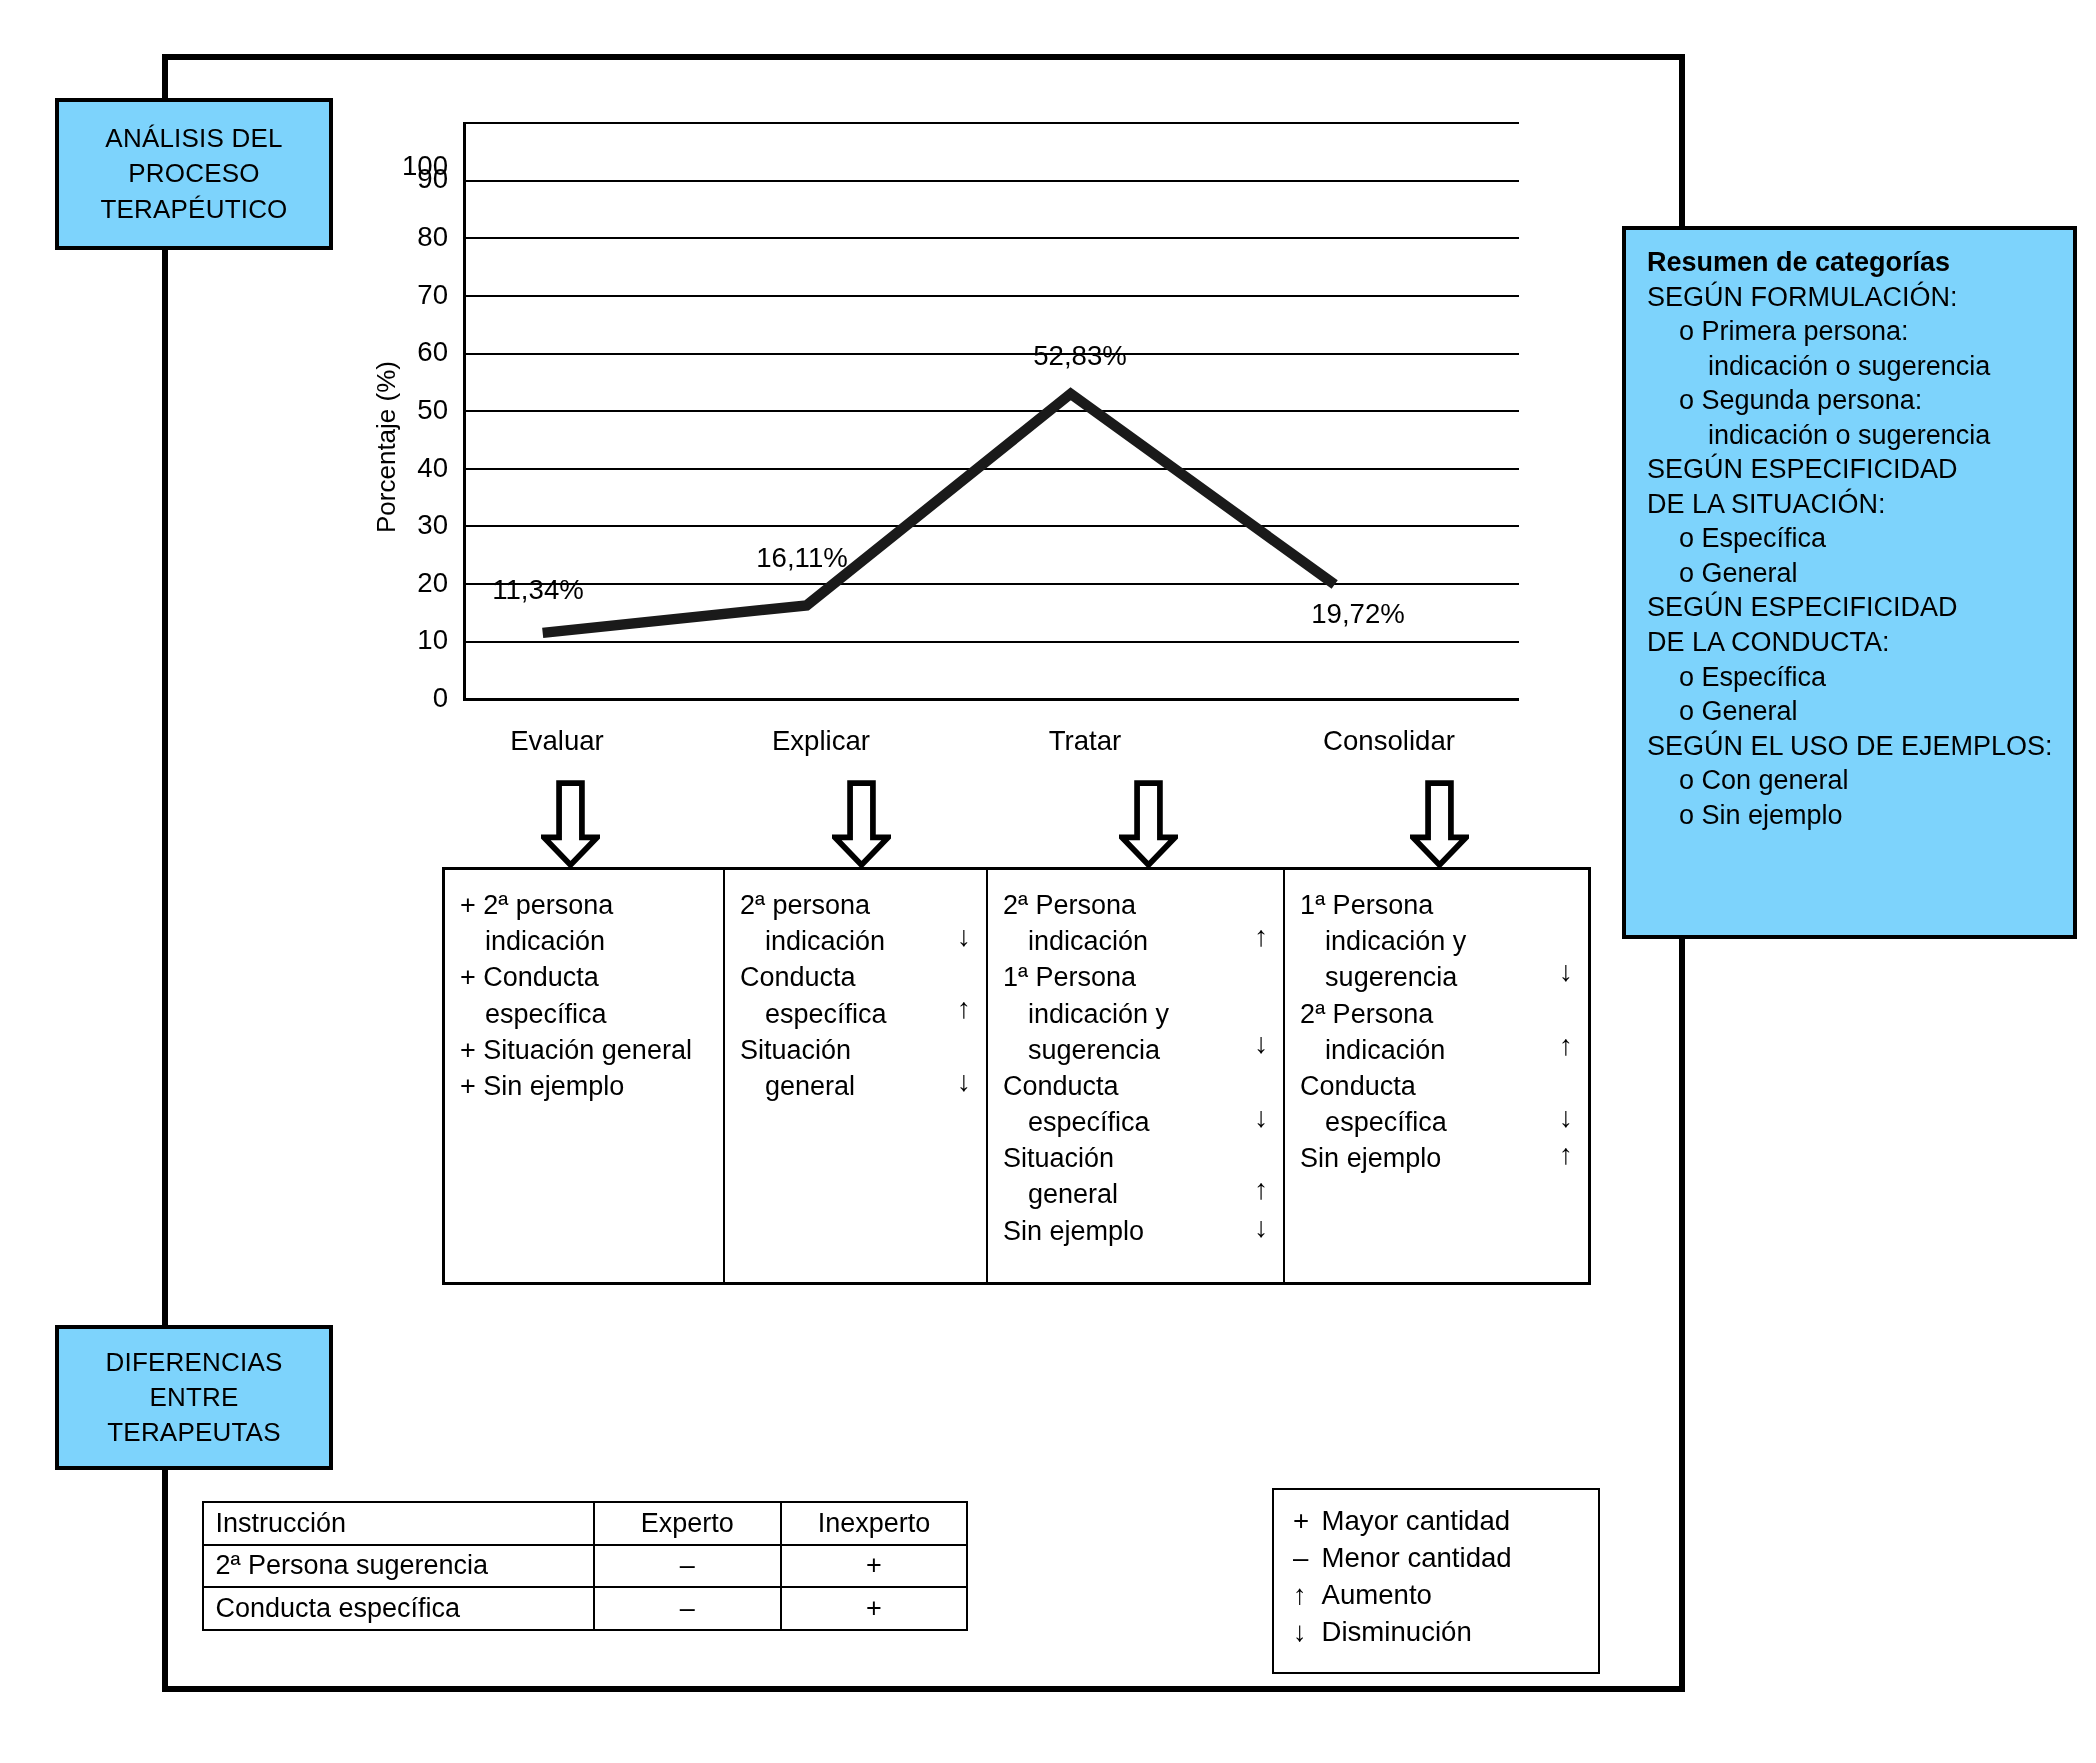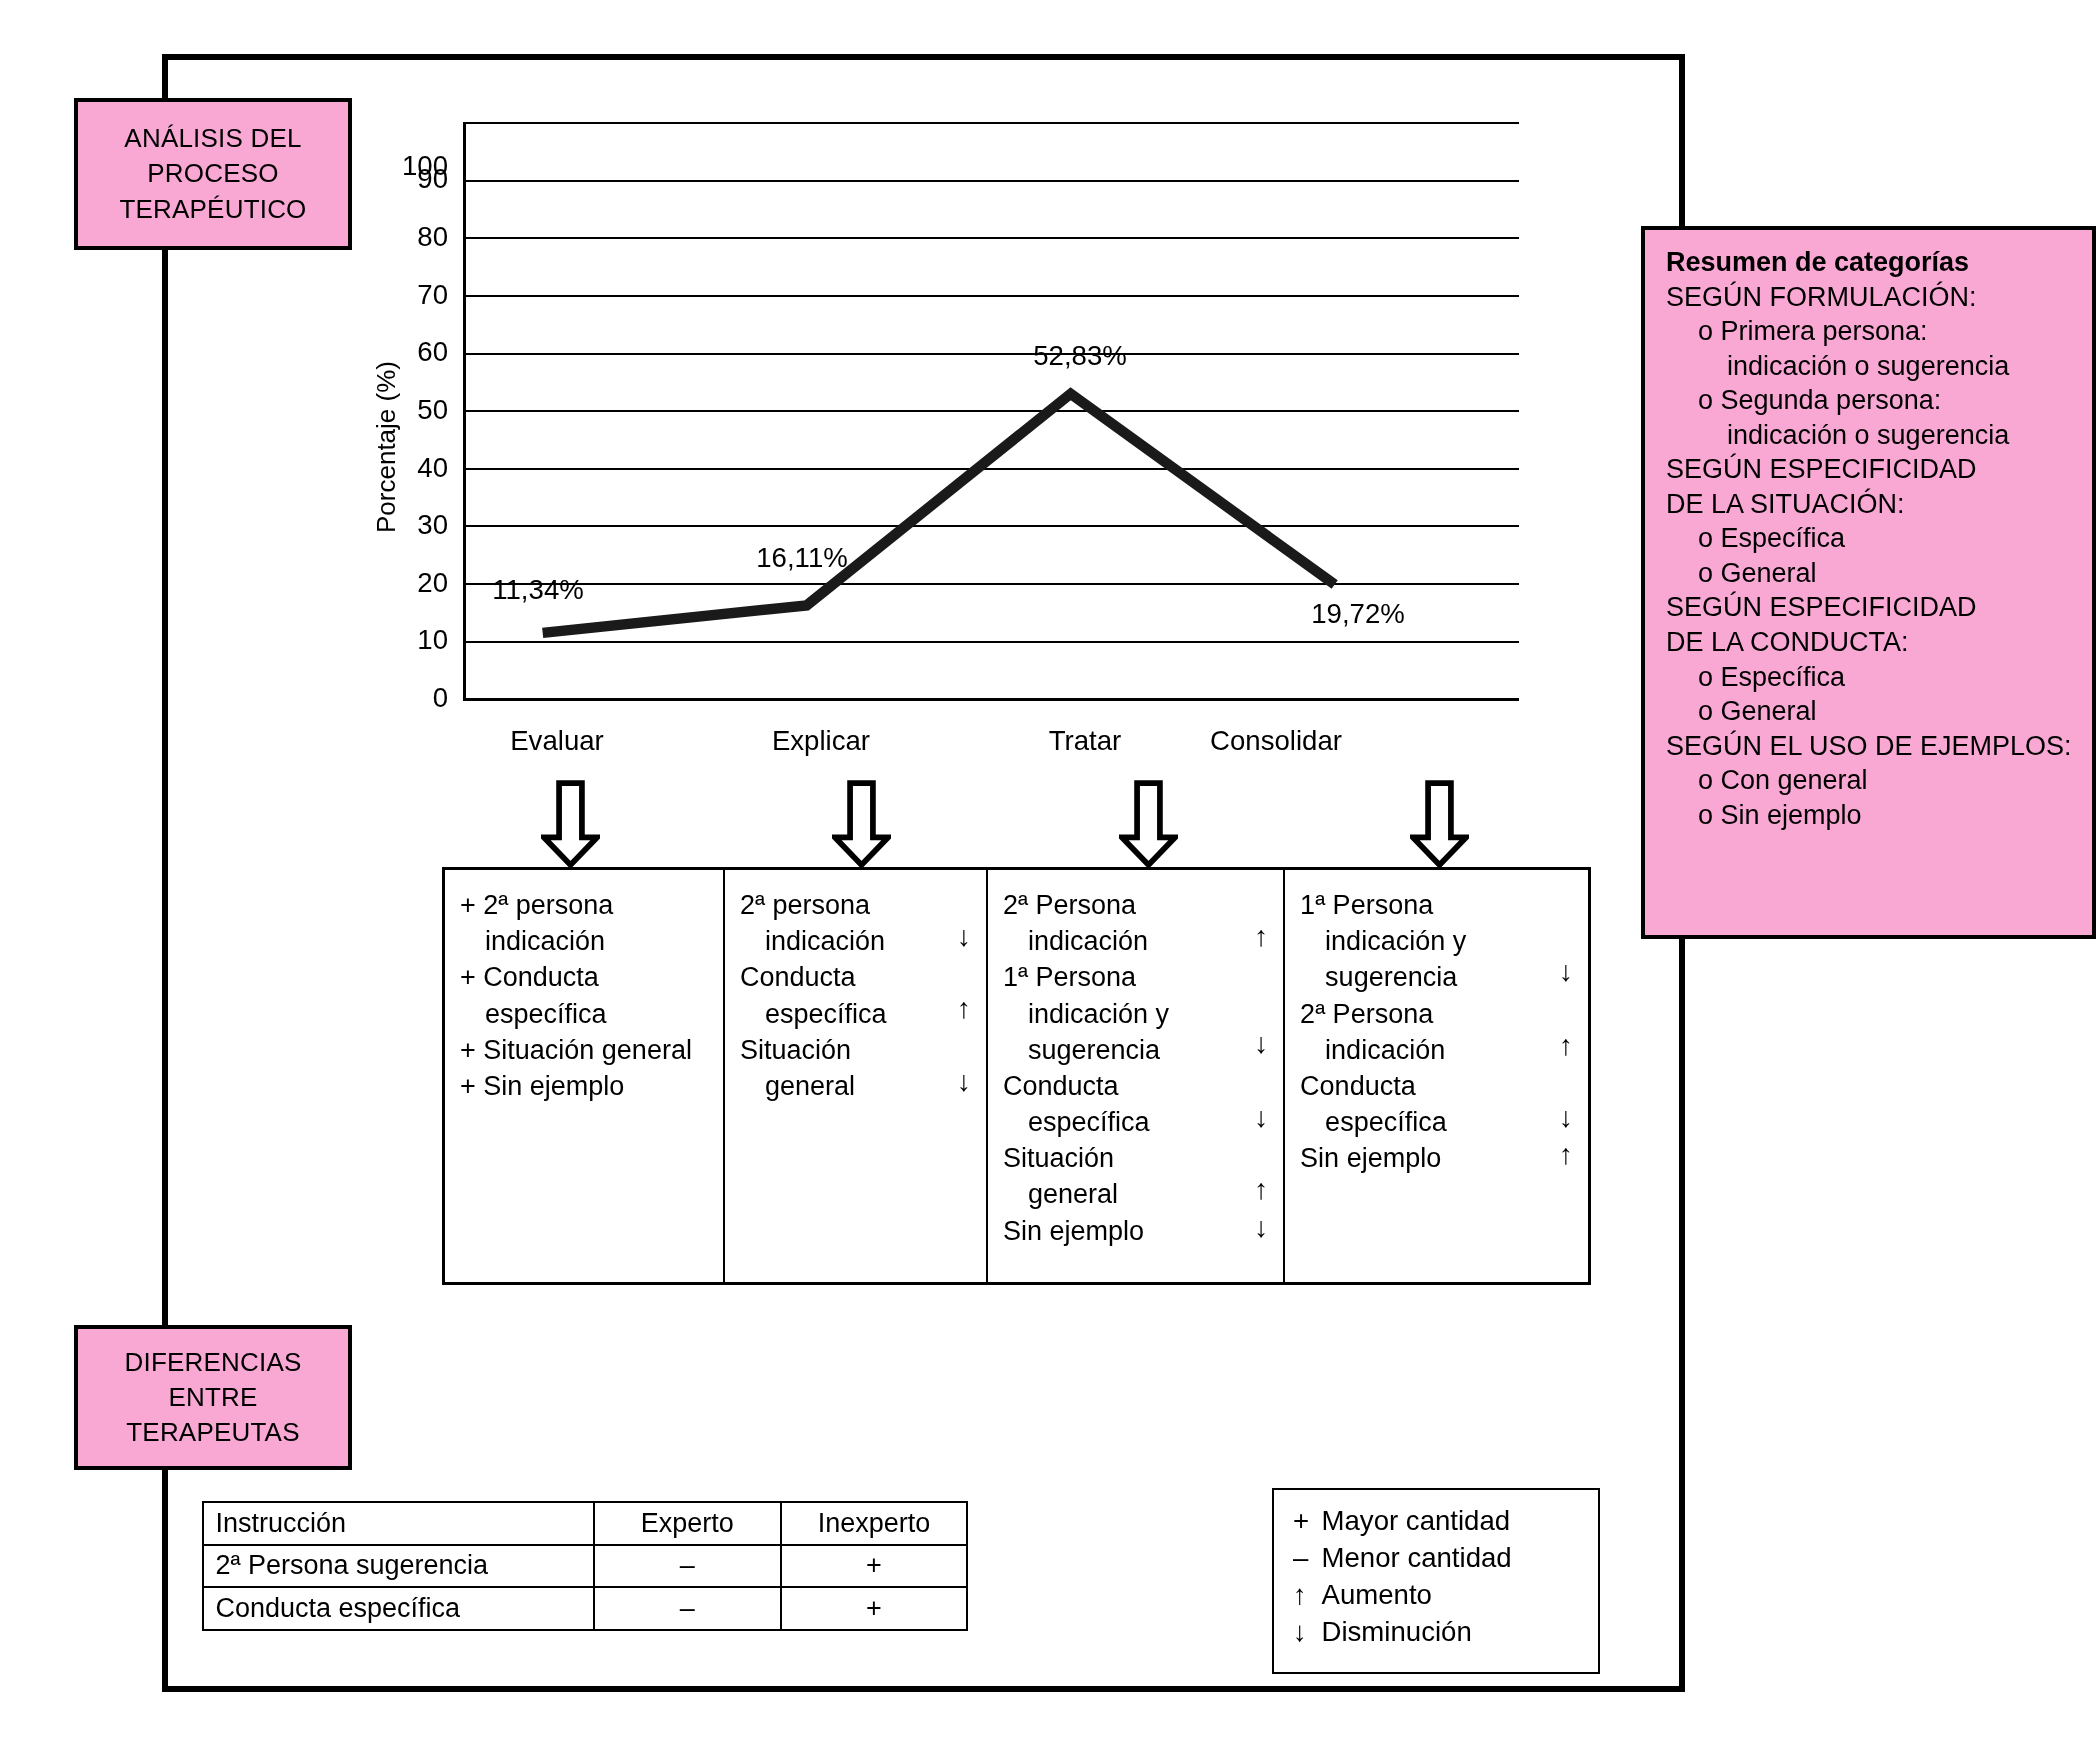--- a/index.html
+++ b/index.html
@@ -18,22 +18,21 @@
     background: #ffffff;
     overflow: hidden;
   }
 
   
   .abs { position: absolute; box-sizing: border-box; }
   .box {
     position: absolute;
     box-sizing: border-box;
     border: 4.8px solid #000;
-    background: #f9a8d4;
-    margin-left: 19px;
+    background: #7dd3fc;
   }
   .thinbox {
     position: absolute;
     box-sizing: border-box;
     border: 2.9px solid #000;
     background: #fff;
   }
   .line-h { position: absolute; background: #000; }
   .line-v { position: absolute; background: #000; }
 
@@ -204,21 +203,21 @@
       </div>
 
     <svg id="series-svg" class="abs" style="left:463px; top:122px;" width="1056" height="580" viewBox="0 0 1110 610" preserveAspectRatio="none">
       <polyline id="series-path" fill="none" stroke="#1a1a1a" stroke-width="11" stroke-linejoin="miter" stroke-linecap="butt" points="83.75,537.2796000000001 361.25,508.37339999999995 638.75,285.85020000000003 916.25,486.4967999999999"></polyline>
     </svg>
 
     <div id="xlab-holder" class="abs" style="left:0; top:0; width:2096px; height:761px;">
         <div class="xlab" style="left: 557px; top: 725px;">Evaluar</div>
         <div class="xlab" style="left: 821px; top: 725px;">Explicar</div>
         <div class="xlab" style="left: 1085px; top: 725px;">Tratar</div>
-        <div class="xlab" style="left: 1276px; top: 725px;">Consolidar</div>
+        <div class="xlab" style="left: 1389px; top: 725px;">Consolidar</div>
       </div>
 
     <div id="dlab-holder" class="abs" style="left:0; top:0; width:2096px; height:761px;">
         <div class="dlabel" style="left: 538px; top: 574px;">11,34%</div>
         <div class="dlabel" style="left: 802px; top: 542px;">16,11%</div>
         <div class="dlabel" style="left: 1080px; top: 340px;">52,83%</div>
         <div class="dlabel" style="left: 1358px; top: 598px;">19,72%</div>
       </div>
   </div>
 

